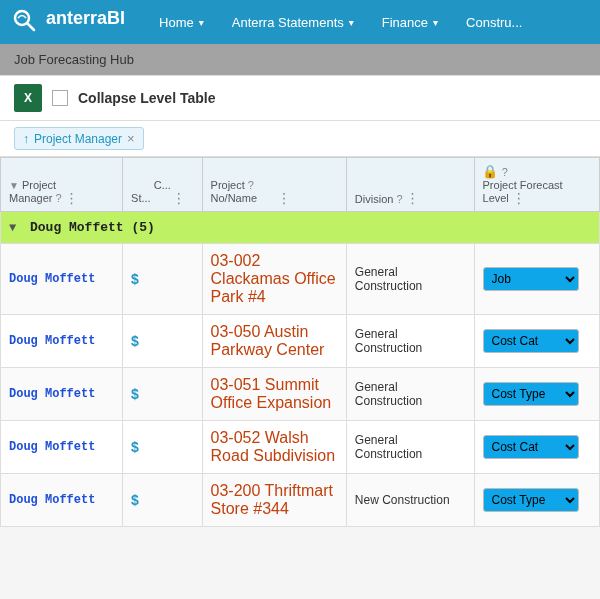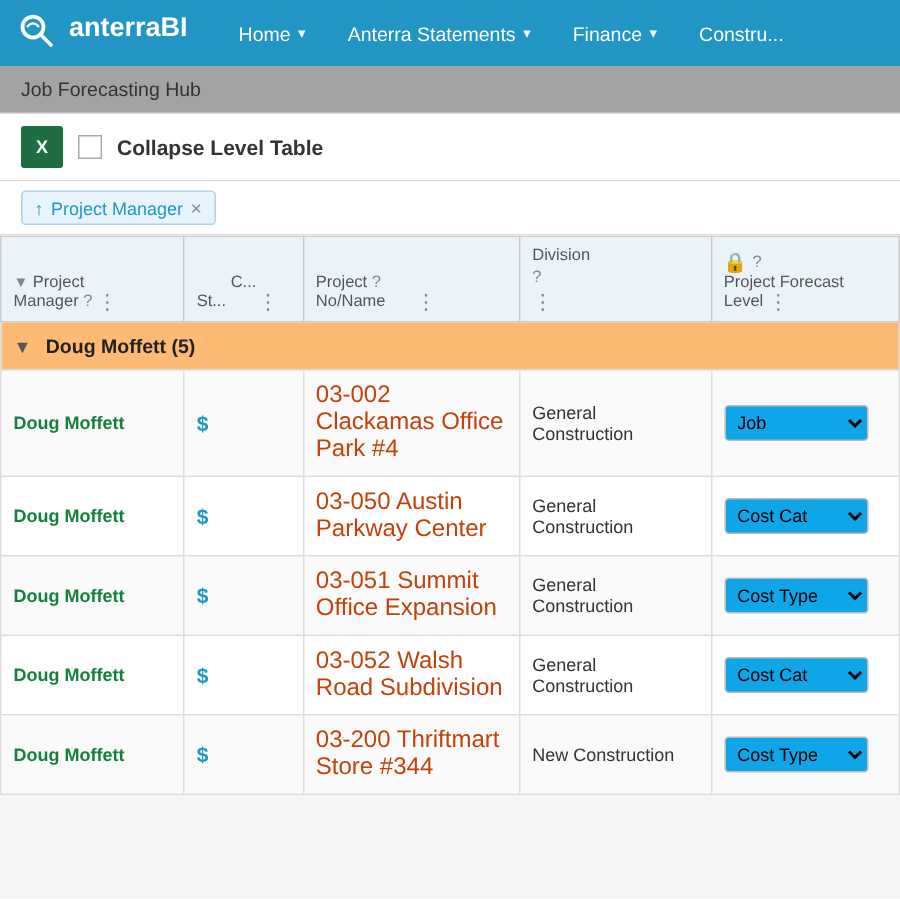--- a/index.html
+++ b/index.html
@@ -149,30 +149,31 @@
     td {
       border: 1px solid #ddd;
       padding: 8px 8px;
       vertical-align: middle;
       font-size: 12px;
     }
     tr:nth-child(even) td { background: #fafafa; }
 
     
     .group-header td {
-      background: #fdba74;
+      background: #bef264;
       font-weight: bold;
       font-size: 13px;
       color: #222;
       padding: 8px 8px;
+      font-family: Liberation Mono, monospace;
     }
     .group-header .caret-down { margin-right: 6px; font-size: 12px; color: #555; }
 
     
-    .cell-name { font-weight: bold; color: #15803d; }
+    .cell-name { font-weight: bold; color: #1d4ed8; font-family: Liberation Mono, monospace; }
     .cell-dollar { color: #2196c4; font-weight: bold; font-size: 14px; }
     .cell-project { color: #c2410c; font-size: 16px; }
     .cell-division { color: #333; font-size: 12px; }
 
     
     select {
       border: 1px solid #bbb;
       background: #0ea5e9;
       padding: 3px 4px;
       font-size: 12px;
@@ -268,21 +269,21 @@
               <span class="help-icon">?</span>
             </div>
             <div style="display:flex;align-items:center;gap:20px;">
               <span>No/Name</span>
               <span class="dots-icon">⋮</span>
             </div>
           </div>
         </th>
         <th class="col-div">
           <div class="col-header-inner">
-            <div style="display:flex;align-items:flex-start;gap:3px;flex-direction:column;">
+            <div style="display:flex;align-items:flex-end;gap:3px;">
               <span>Division</span>
               <span class="help-icon">?</span>
               <span class="dots-icon">⋮</span>
             </div>
           </div>
         </th>
         <th class="col-pfl">
           <div class="col-header-inner">
             <div style="display:flex;align-items:center;gap:3px;">
               <span class="lock-icon">🔒</span>

